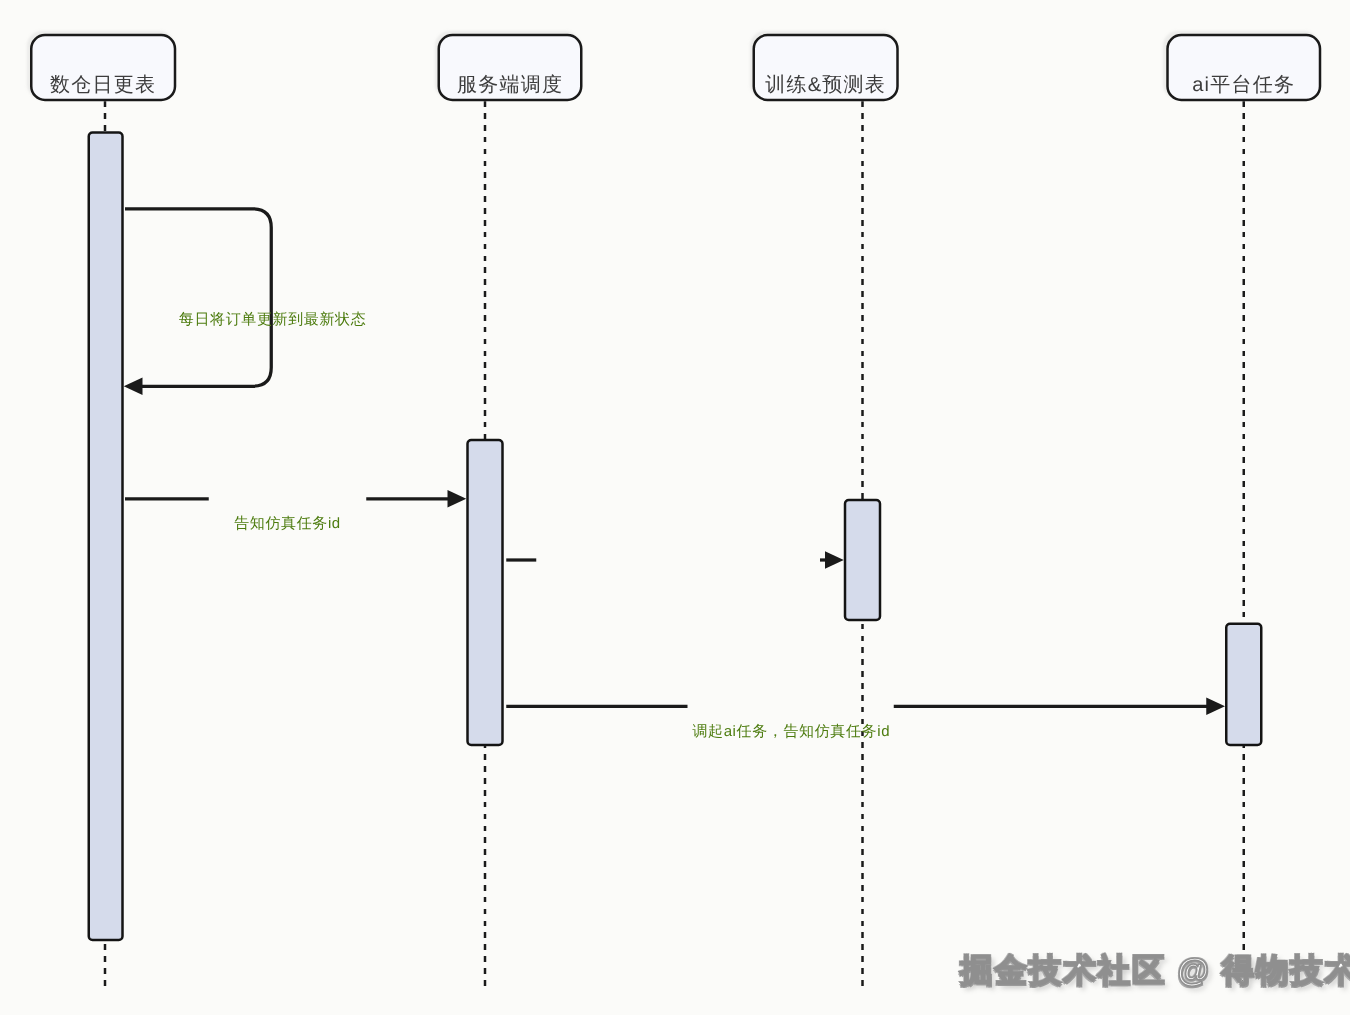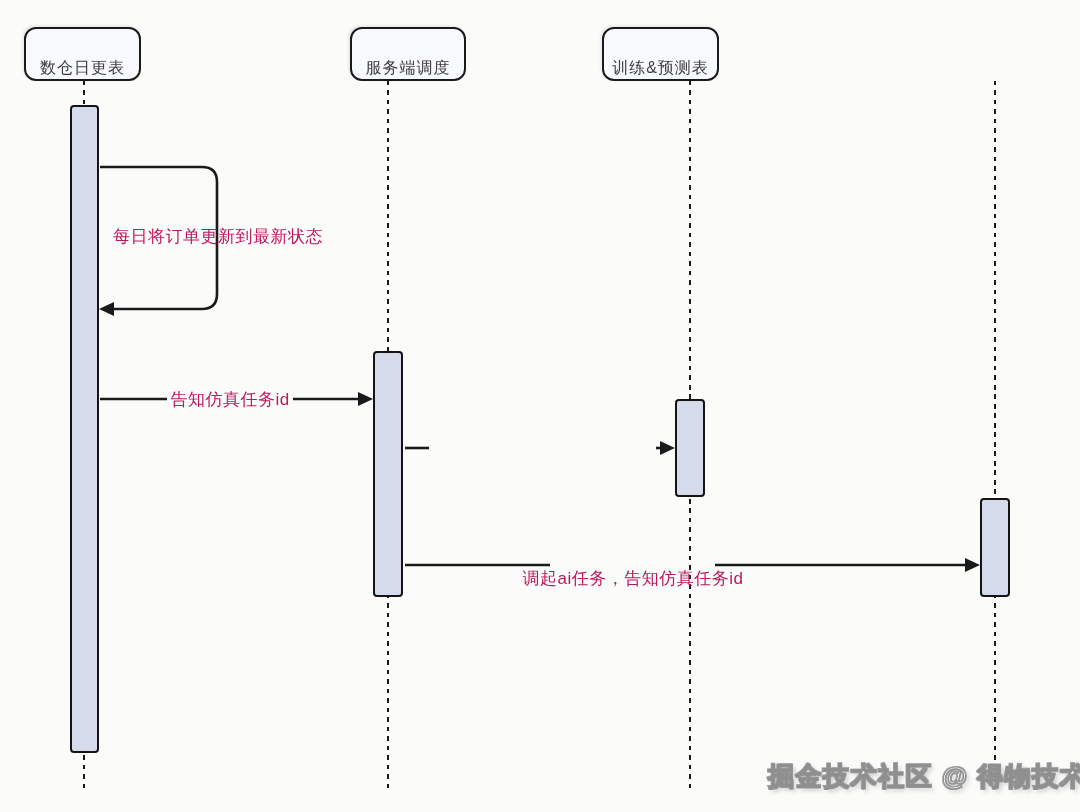--- a/index.html
+++ b/index.html
@@ -61,24 +61,25 @@
     position: absolute;
     left: 0;
     top: 0;
     z-index: 5;
     pointer-events: none;
   }
   .msg-label {
     position: absolute;
     transform: translate(-50%, -50%);
     white-space: nowrap;
-    font-size: 17px;
-    color: #be185d;
+    font-size: 12px;
+    color: #4d7c0f;
     letter-spacing: 0.5px;
     z-index: 6;
+    margin-top: 20px;
   }
   .watermark {
     position: absolute;
     left: 768px;
     top: 759px;
     white-space: nowrap;
     font-size: 26px;
     font-weight: bold;
     letter-spacing: 1.5px;
     color: #fcfcfc;
@@ -104,20 +105,23 @@
 
   <div class="participant" style="left:24px;  width:117px;">
     <span>数仓日更表</span>
   </div>
   <div class="participant" style="left:350px; width:116px;">
     <span>服务端调度</span>
   </div>
   <div class="participant" style="left:602px; width:117px;">
     <span>训练&amp;预测表</span>
   </div>
+  <div class="participant" style="left:933px; width:124px;">
+    <span>ai平台任务</span>
+  </div>
 
   <div class="activation" style="left:70px;  top:105px; width:29px; height:648px;"></div>
   <div class="activation" style="left:373px; top:351px; width:30px; height:246px;"></div>
   <div class="activation" style="left:675px; top:399px; width:30px; height:98px;"></div>
   <div class="activation" style="left:980px; top:498px; width:30px; height:99px;"></div>
 
   <svg class="arrows" width="1080" height="812" viewBox="0 0 1080 812">
 
     <path d="M 100 167 H 202 Q 217 167 217 182 V 294 Q 217 309 202 309 H 113" fill="none" stroke="#1a1a1a" stroke-width="2.6"></path>
     <polygon points="99,309 114,302 114,316" fill="#1a1a1a"></polygon>
@@ -130,17 +134,17 @@
     <line x1="656" y1="448" x2="662" y2="448" stroke="#1a1a1a" stroke-width="2.6"></line>
     <polygon points="675,448 660,441 660,455" fill="#1a1a1a"></polygon>
 
     <line x1="405" y1="565" x2="550" y2="565" stroke="#1a1a1a" stroke-width="2.6"></line>
     <line x1="715" y1="565" x2="967" y2="565" stroke="#1a1a1a" stroke-width="2.6"></line>
     <polygon points="980,565 965,558 965,572" fill="#1a1a1a"></polygon>
   </svg>
 
   <div class="msg-label" style="left:218px; top:236px;">每日将订单更新到最新状态</div>
   <div class="msg-label" style="left:230px; top:399px;">告知仿真任务id</div>
-  <div class="msg-label" style="left:633px; top:578px;">调起ai任务，告知仿真任务id</div>
+  <div class="msg-label" style="left:633px; top:565px;">调起ai任务，告知仿真任务id</div>
 
   <div class="watermark">掘金技术社区 @ 得物技术</div>
 
 </div>
 
 </body></html>

